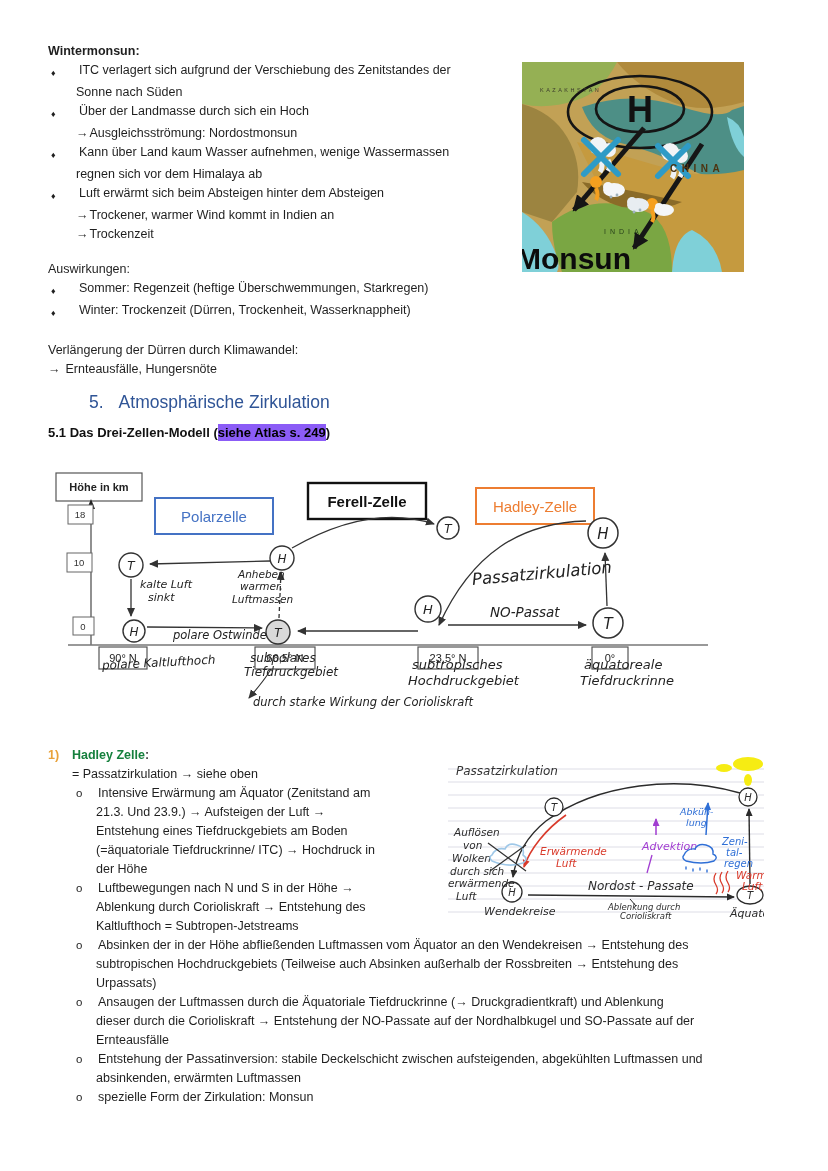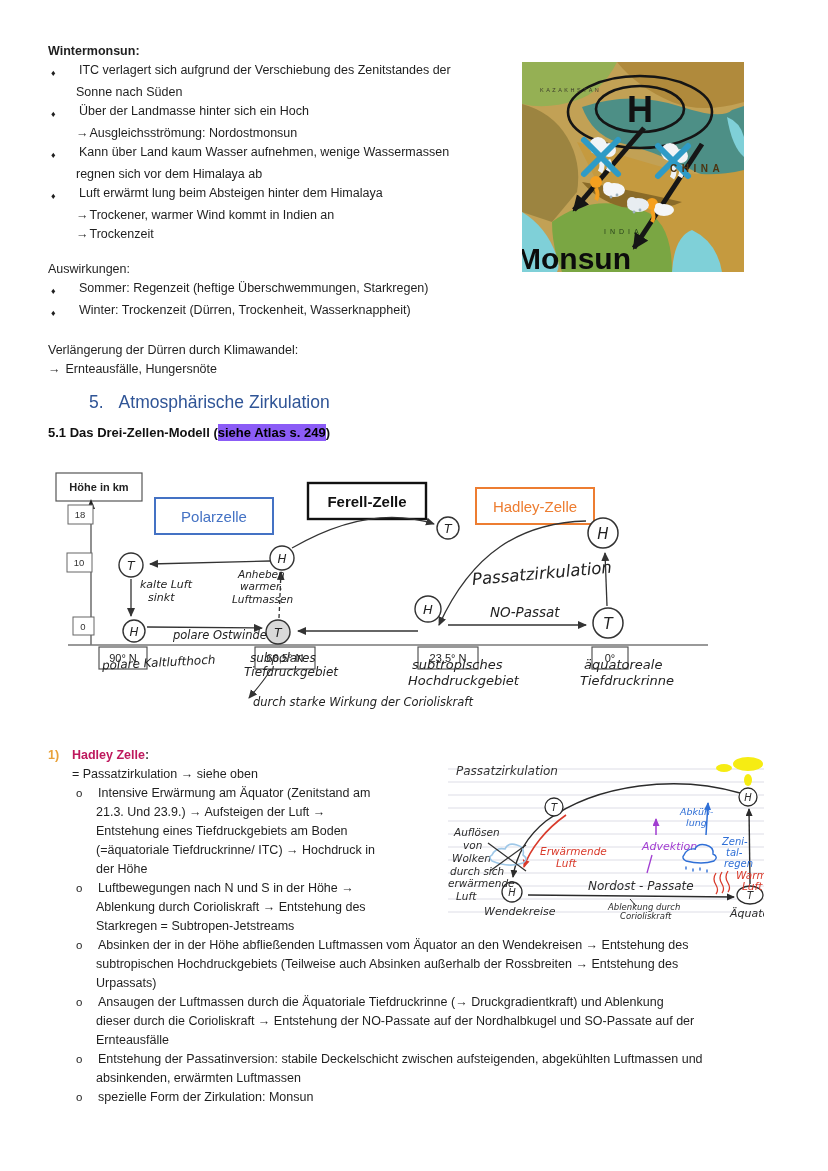--- a/index.html
+++ b/index.html
@@ -39,36 +39,36 @@
     <div class="ttl">Wintermonsun:</div>
     <div class="row">
         <span class="m">♦</span>
         <span class="t">ITC verlagert sich aufgrund der Verschiebung des Zenitstandes der</span>
       </div>
     <div class="row cont">
         <span class="t">Sonne nach Süden</span>
       </div>
     <div class="row">
         <span class="m">♦</span>
-        <span class="t">Über der Landmasse hinter sich ein Hoch</span>
+        <span class="t">Über der Landmasse durch sich ein Hoch</span>
       </div>
     <div class="row arrow">
         <span class="m">→</span>
         <span class="t">Ausgleichsströmung: Nordostmonsun</span>
       </div>
     <div class="row">
         <span class="m">♦</span>
         <span class="t">Kann über Land kaum Wasser aufnehmen, wenige Wassermassen</span>
       </div>
     <div class="row cont">
         <span class="t">regnen sich vor dem Himalaya ab</span>
       </div>
     <div class="row">
         <span class="m">♦</span>
-        <span class="t">Luft erwärmt lung beim Absteigen hinter dem Himalaya</span>
+        <span class="t">Luft erwärmt sich beim Absteigen hinter dem Absteigen</span>
       </div>
     <div class="row arrow">
         <span class="m">→</span>
         <span class="t">Trockener, warmer Wind kommt in Indien an</span>
       </div>
     <div class="row arrow">
         <span class="m">→</span>
         <span class="t">Trockenzeit</span>
       </div>
   </div>
@@ -275,21 +275,21 @@
       <text x="368" y="220" font-size="13">Hochdruckgebiet</text>
       <text x="544" y="204" font-size="13">äquatoreale</text>
       <text x="540" y="220" font-size="13">Tiefdruckrinne</text>
       <text x="213" y="241" font-size="11.5">durch starke Wirkung der Corioliskraft</text>
     </g>
   </svg>
 
   <div id="hadley">
     <div class="htit">
       <span class="n" style="color:#E8A23B;">1)</span>
-      <span style="color:#be185d;text-align:center;">Hadley Zelle</span>
+      <span style="color:#15803d;text-align:center;">Hadley Zelle</span>
         <span style="color:#4a4a4a;">:</span>
     </div>
     <div class="hind">= Passatzirkulation → siehe oben</div>
     <div class="olist" style="width:370px;">
       <div class="row">
           <span class="m">o</span>
           <span class="t">Intensive Erwärmung am Äquator (Zenitstand am</span>
         </div>
       <div class="row cont">
           <span class="t">21.3. Und 23.9.) → Aufsteigen der Luft →</span>
@@ -304,21 +304,21 @@
           <span class="t">der Höhe</span>
         </div>
       <div class="row">
           <span class="m">o</span>
           <span class="t">Luftbewegungen nach N und S in der Höhe →</span>
         </div>
       <div class="row cont">
           <span class="t">Ablenkung durch Corioliskraft → Entstehung des</span>
         </div>
       <div class="row cont">
-          <span class="t">Starkregen  = Subtropen-Jetstreams</span>
+          <span class="t">Kaltlufthoch  = Subtropen-Jetstreams</span>
         </div>
     </div>
     <div class="olist" style="width:745px;">
       <div class="row">
           <span class="m">o</span>
           <span class="t">Absinken der in der Höhe abfließenden Luftmassen vom Äquator an den Wendekreisen → Entstehung des</span>
         </div>
       <div class="row cont">
           <span class="t">subtropischen Hochdruckgebiets (Teilweise auch Absinken außerhalb der Rossbreiten → Entstehung des</span>
         </div>

